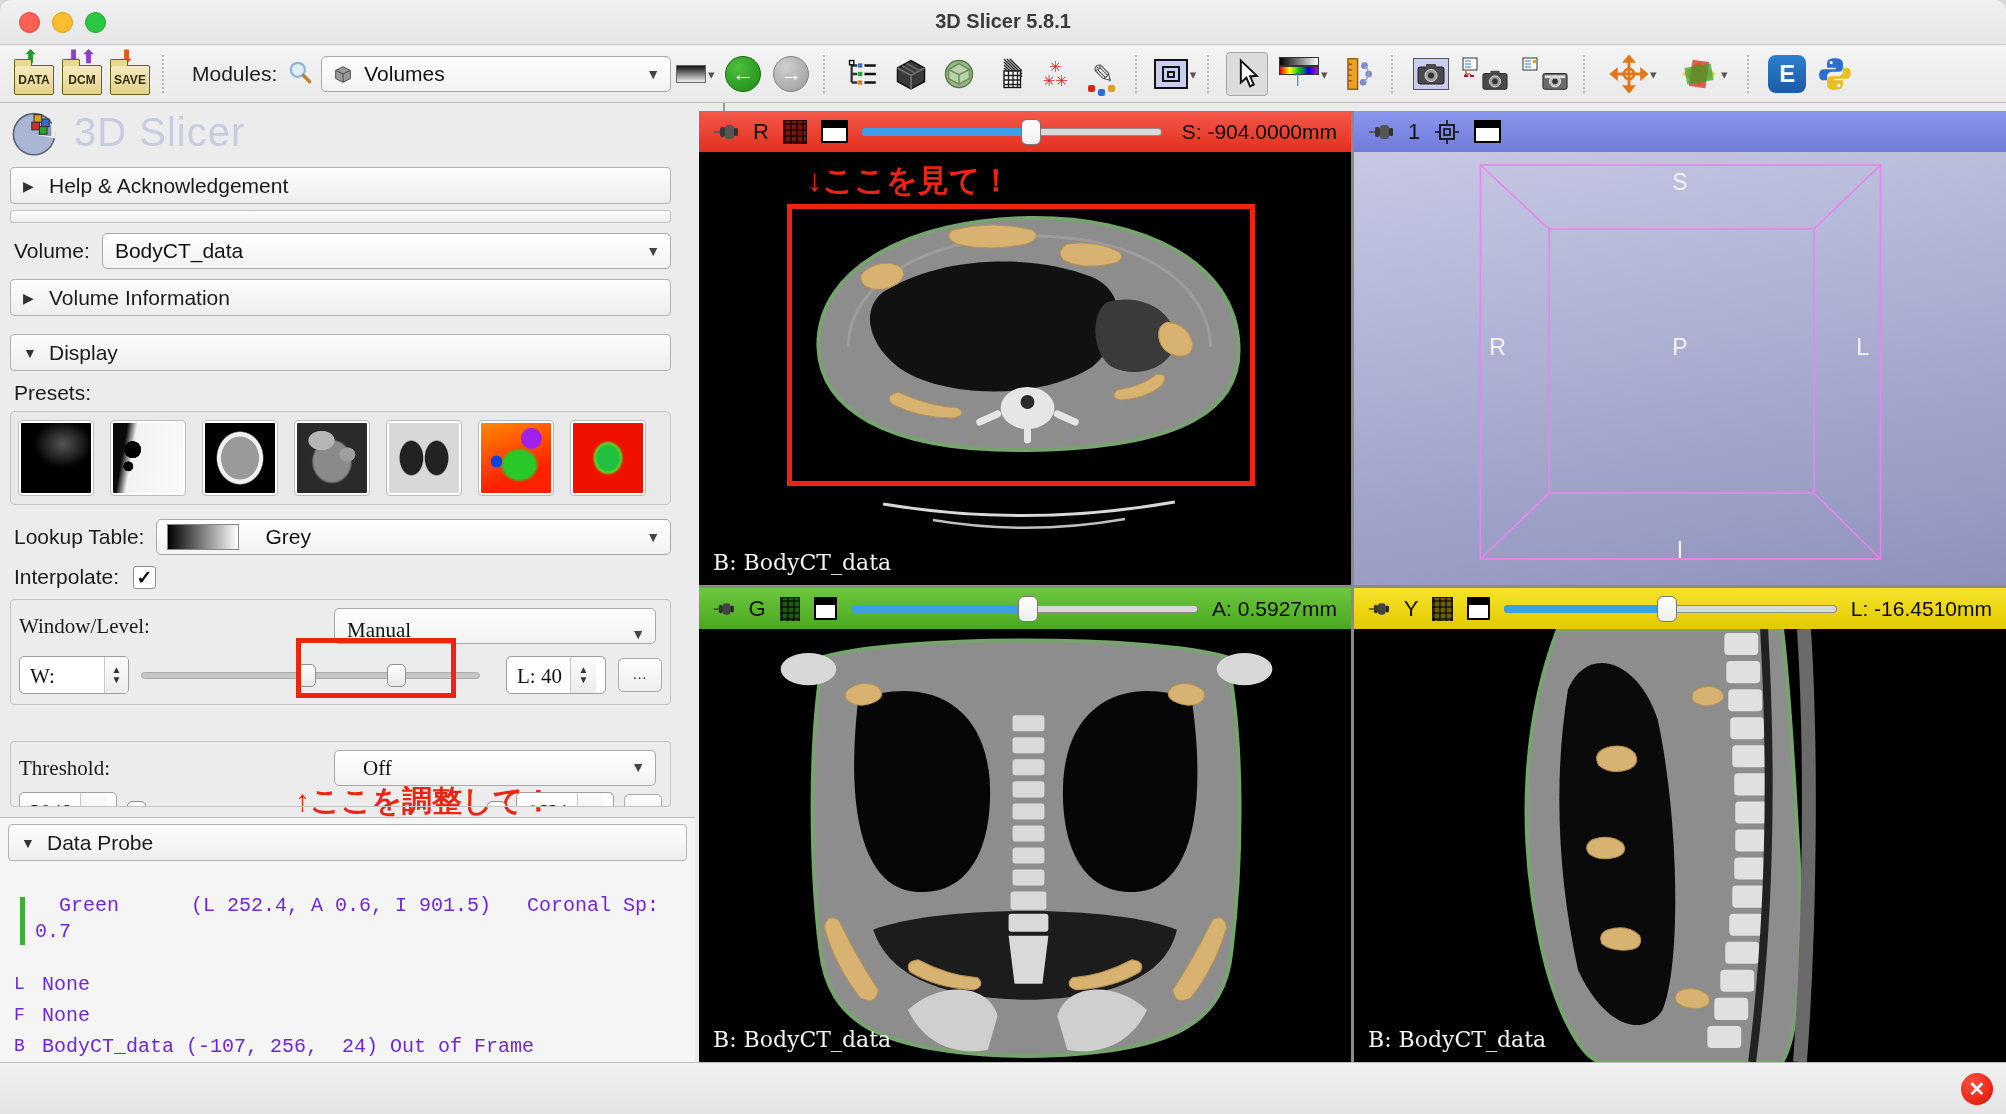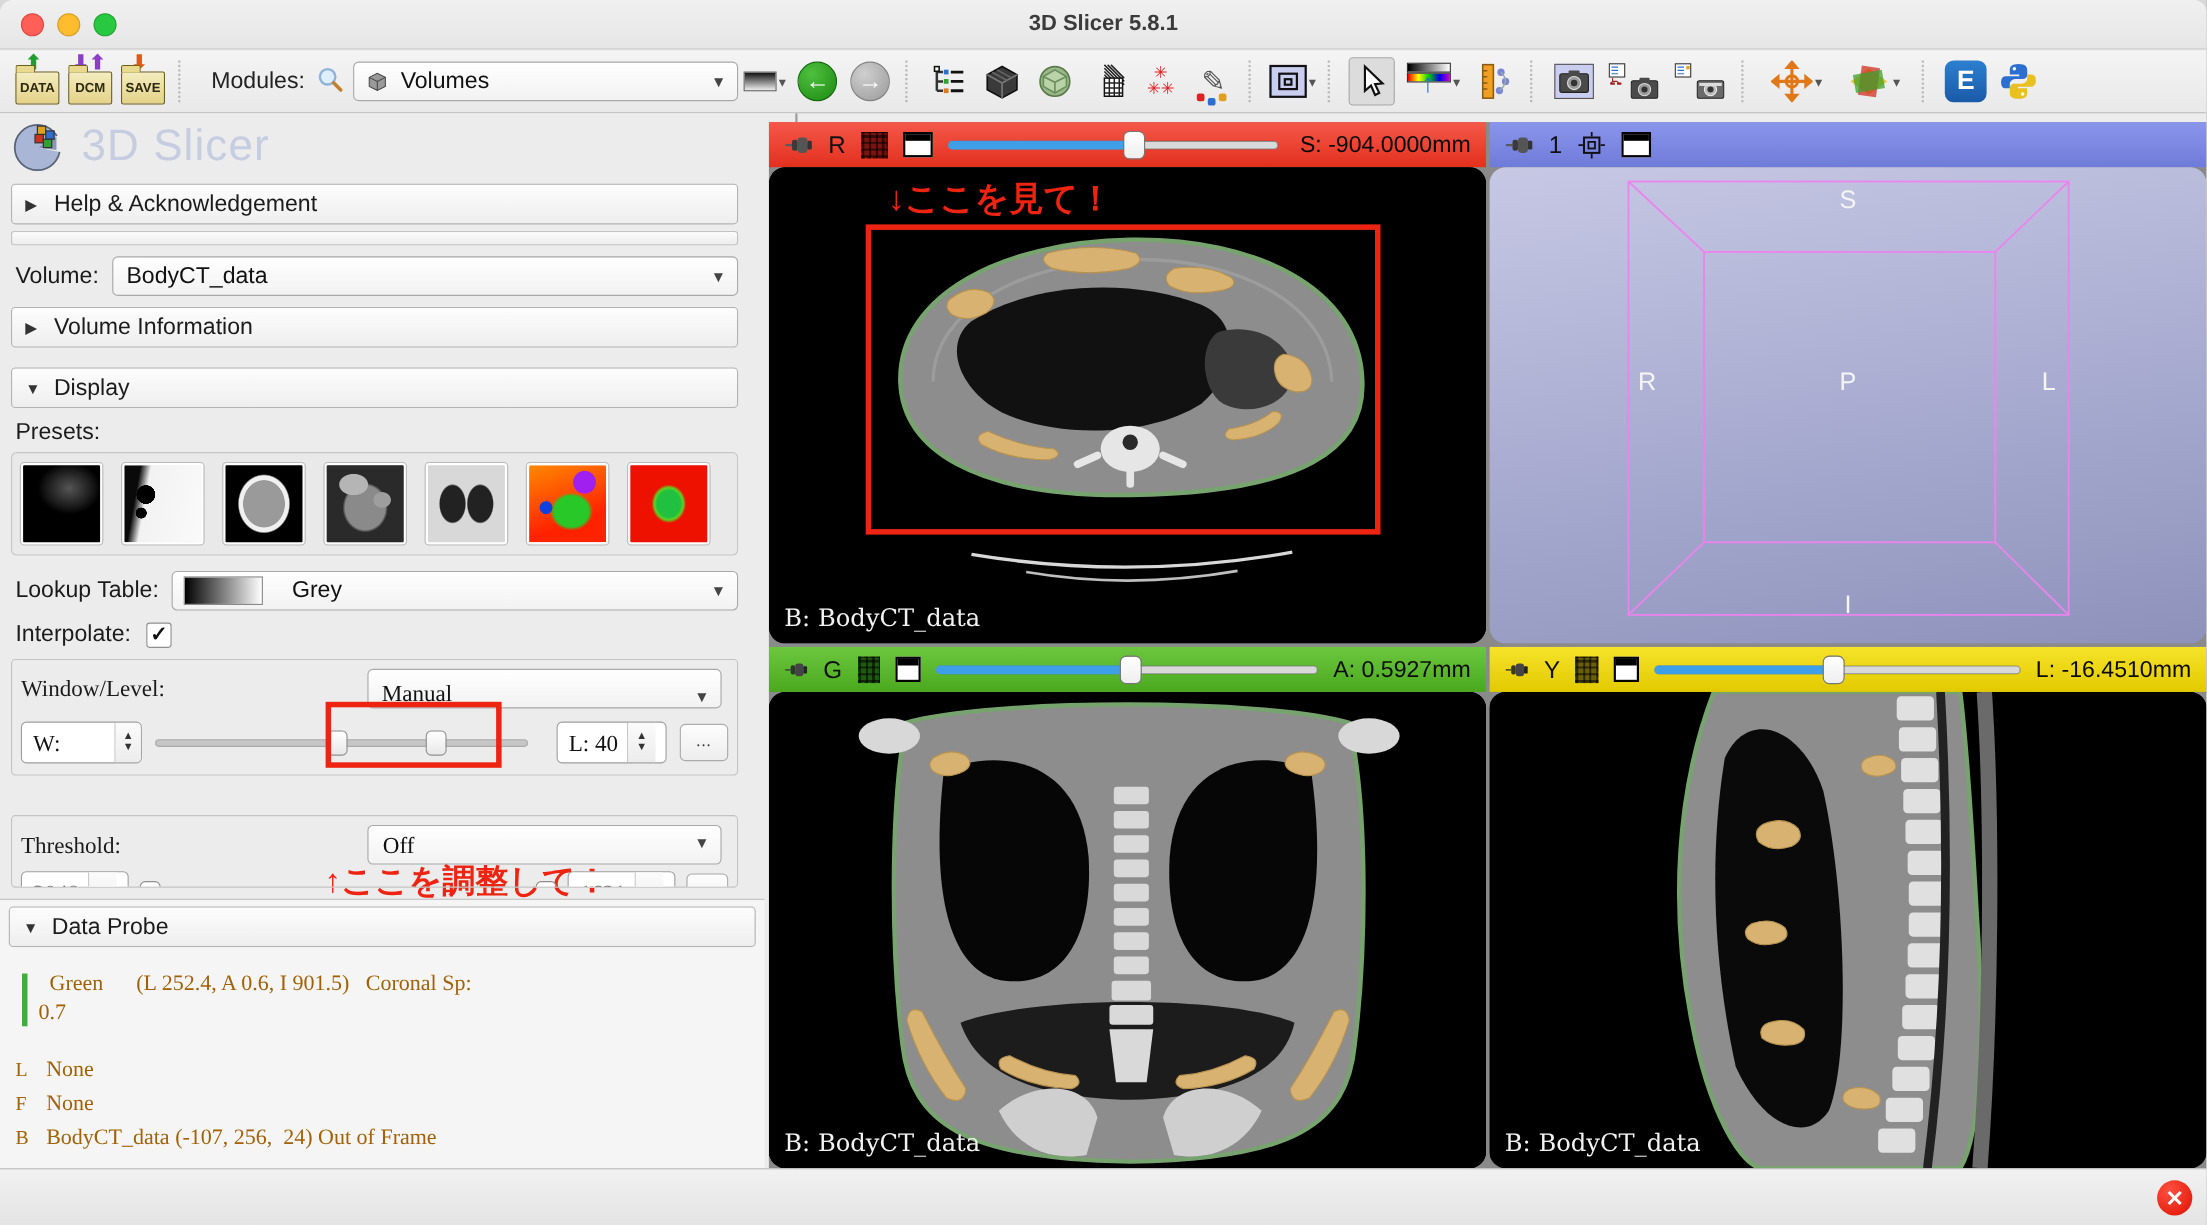--- a/index.html
+++ b/index.html
@@ -85,21 +85,21 @@
   .thresh-box { height:66px; overflow:hidden; }
   .thresh-row1 { display:flex; align-items:center; }
   .thresh-combo { width:322px; margin-left:auto; margin-right:6px; }
   .thresh-row2 { display:flex; align-items:center; margin-top:10px; height:30px; }
   .t-spin { width:98px; }
   .t-slider { position:relative; flex:1; height:30px; margin:0 10px; }
   .t-slider .rhandle { top:5px; }
 
   
   .data-probe { position:absolute; left:0; bottom:0; width:695px; height:245px; background:#f5f5f5; border-top:1px solid #bdbdbd; padding:6px 8px 0 8px; }
-  .dp-content { font-family:Liberation Serif, serif; font-size:20px; color:#a16207; margin-top:20px; position:relative; }
+  .dp-content { font-family:Liberation Mono, monospace; font-size:20px; color:#6d28d9; margin-top:32px; position:relative; }
   .dp-greenline { display:flex; }
   .dp-greenbar { width:5px; background:#3fae3f; margin:4px 10px 0 12px; flex:none; }
   .dp-main { white-space:pre-wrap; line-height:26px; }
   .dp-rows { margin-top:24px; margin-left:6px; }
   .dp-row { display:flex; line-height:31px; }
   .dp-prefix { width:28px; font-size:18px; }
   .dp-val { white-space:pre; }
 
   
   .viewports { position:absolute; left:699px; top:8px; right:0; bottom:0; display:grid; grid-template-columns:1fr 1fr; grid-template-rows:1fr 1fr; gap:3px; background:#8a8a8a; }
@@ -114,21 +114,21 @@
   .gridicon { width:24px; height:24px; border:1px dashed rgba(0,0,0,.45); background:
       repeating-linear-gradient(0deg, rgba(0,0,0,.55) 0 2px, transparent 2px 6px),
       repeating-linear-gradient(90deg, rgba(0,0,0,.55) 0 2px, transparent 2px 6px); }
   .winicon { width:27px; height:23px; background:#fff; border:2px solid #000; }
   .winicon::before { content:""; display:block; height:6px; background:#000; }
   .vslider { position:relative; height:20px; }
   .vslider .vtrack { position:absolute; left:0; right:0; top:6px; height:8px; border-radius:4px; background:#d9d9d9; border:1px solid rgba(0,0,0,.35); }
   .vslider .vfill { position:absolute; left:0; top:6px; height:8px; border-radius:4px 0 0 4px; background:#3f9ee8; }
   .vslider .vhandle { position:absolute; top:0; width:20px; height:26px; margin-top:-3px; background:linear-gradient(#fff,#eee); border:1px solid #777; border-radius:6px; }
   .voffset { margin-left:auto; font-size:21px; color:#0a0a0a; white-space:nowrap; }
-  .vcontent { position:relative; flex:1; background:#000; overflow:hidden;border-radius:15px; }
+  .vcontent { position:relative; flex:1; background:#000; overflow:hidden; }
   .vcontent svg.slice { position:absolute; inset:0; width:100%; height:100%; }
   .corner-label { position:absolute; left:14px; bottom:10px; color:#f2f2f2; font-family:"DejaVu Serif",serif; font-size:22px; }
   .v3d-content { background:linear-gradient(170deg,#c6c8e4 0%, #a7aacf 55%, #8e91ba 100%); }
   .orient { position:absolute; color:#f5f5f5; font-size:23px; transform:translate(-50%,-50%); }
   .crossbox { width:26px; height:26px; }
 
   
   .statusbar { position:absolute; left:0; bottom:0; width:100%; height:52px; background:linear-gradient(#f1f1f1,#e4e4e4); border-top:1px solid #bdbdbd; }
   .close-btn { position:absolute; right:13px; top:10px; width:32px; height:32px; border-radius:50%; background:radial-gradient(circle at 35% 30%, #ff5040, #dd1000); display:flex; align-items:center; justify-content:center; color:#fff; font-size:20px; font-weight:bold; }
 
@@ -456,21 +456,21 @@
           </div>
           <div class="red-box-annot" style="left:285px; top:38px; width:160px; height:60px;"></div>
         </div>
 
         <div class="annot-text" style="left:295px; top:618px; position:absolute;">↑ここを調整して！</div>
 
         <div class="groupbox thresh-box" style="margin-top:36px;">
           <div class="thresh-row1">
             <span class="f-label">Threshold:</span>
             <div class="combo thresh-combo">
-              <span class="combo-text" style="margin-left:3px;text-align:center;">Off</span>
+              <span class="combo-text" style="margin-left:18px;text-align:center;">Off</span>
               <span class="arrow">▼</span>
             </div>
           </div>
           <div class="thresh-row2">
             <div class="spin t-spin">
               <span class="val">3048</span>
               <span class="steps">▲</span>
             </div>
             <div class="t-slider">
 

